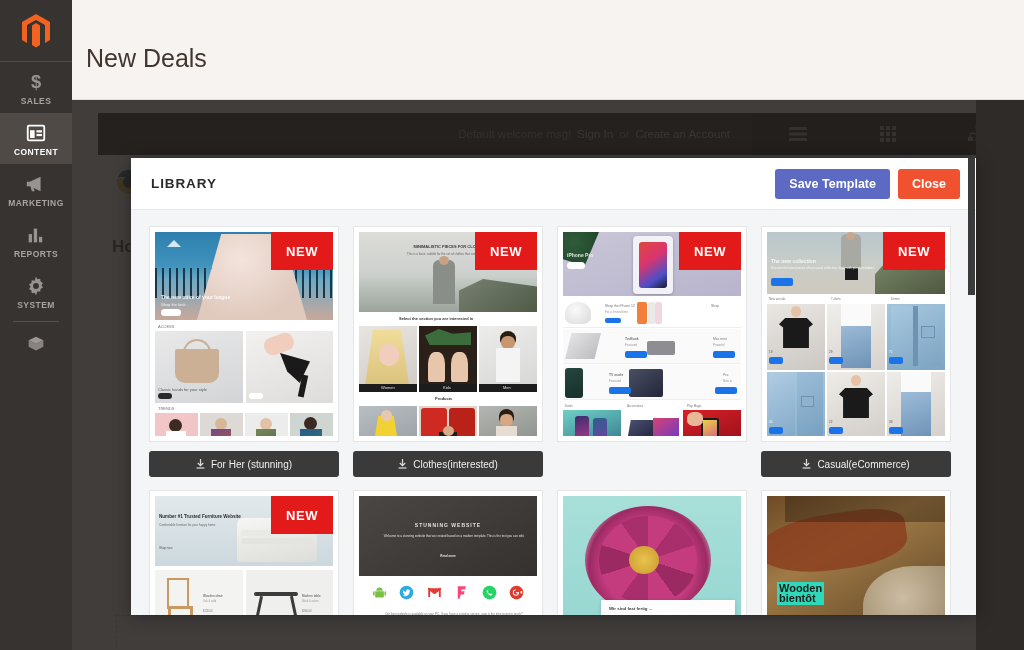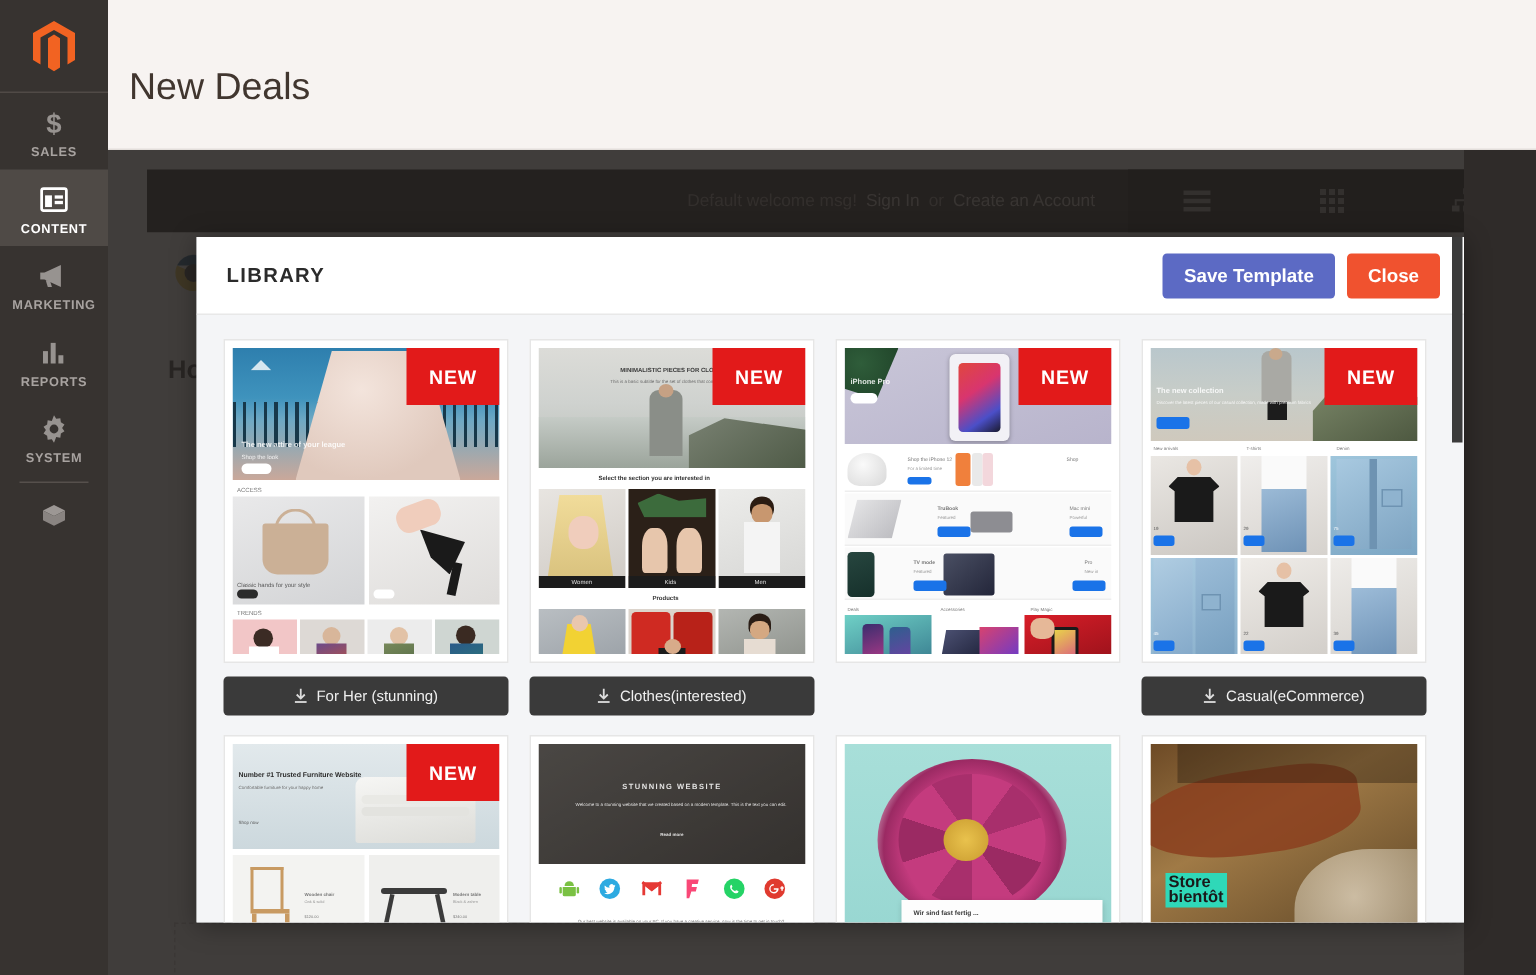--- a/index.html
+++ b/index.html
@@ -676,21 +676,21 @@
         </div>
 
         <div class="tpl">
           <div class="thumb">
             <div class="thumb-inner">
               <div class="ph" style="left:0;top:0;width:100%;height:100%;background:linear-gradient(150deg,#6d4a26 0%,#a07a46 30%,#7a5c34 55%,#3f2c18 100%);">
                 <div style="position:absolute;left:-10px;top:18px;width:150px;height:56px;background:#8b3f1e;border-radius:50% 30% 40% 50%;opacity:.85;transform:rotate(-8deg);"></div>
                 <div style="position:absolute;left:96px;top:70px;width:100px;height:80px;background:radial-gradient(circle at 40% 40%,#e8ddc8,#9c8a6a);border-radius:50% 20% 40% 30%;opacity:.75;"></div>
                 <div style="position:absolute;left:18px;top:0;width:160px;height:26px;background:rgba(40,28,14,.4);"></div>
                 <div style="position:absolute;left:10px;top:86px;background:#2fd8b8;padding:1px 2px;">
-                  <div style="font-size:11px;font-weight:bold;color:#1a1a1a;line-height:.95;">Store</div>
+                  <div style="font-size:11px;font-weight:bold;color:#1a1a1a;line-height:.95;">Wooden</div>
                   <div style="font-size:11px;font-weight:bold;color:#1a1a1a;line-height:.95;">bientôt</div>
                 </div>
               </div>
             </div>
           </div>
         </div>
 
       </div>
     </div>
 

